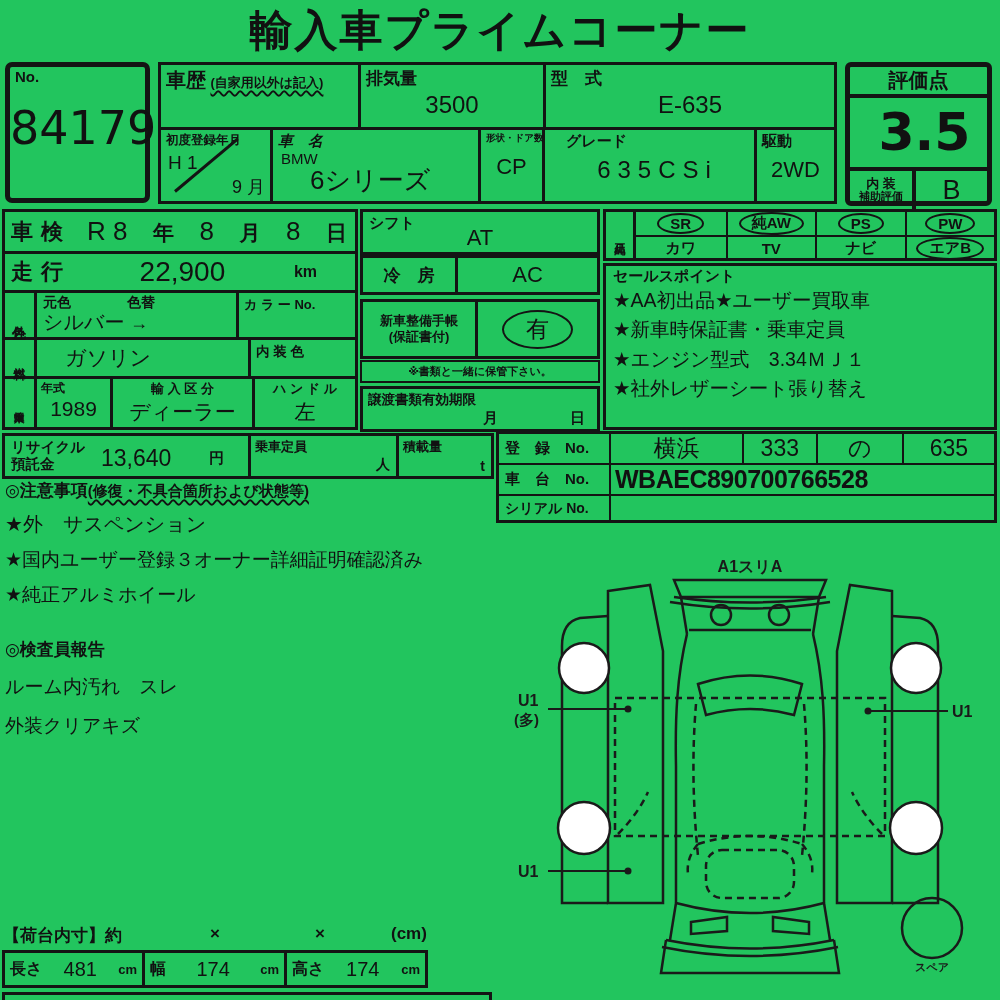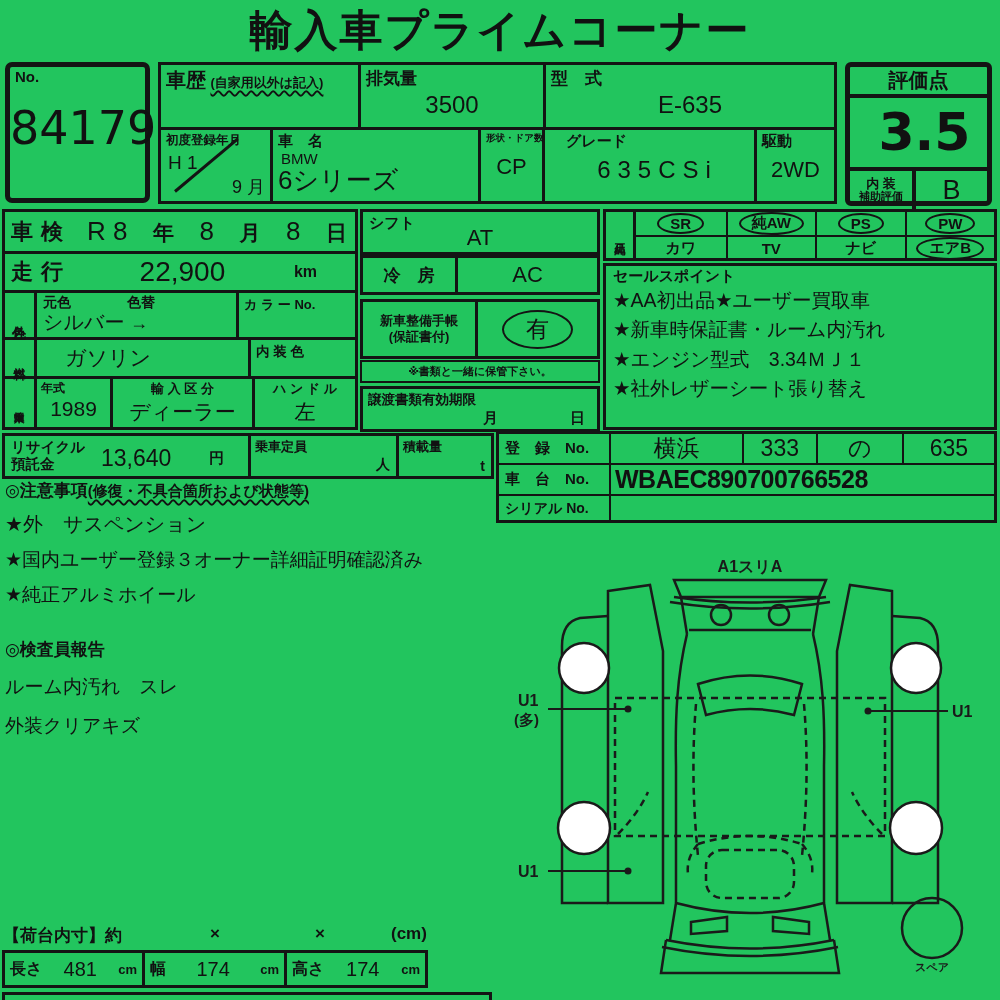--- a/index.html
+++ b/index.html
@@ -109,23 +109,23 @@
       </div>
     </div>
     <div class="rowB">
       <div class="cell br" style="width:112px;">
         <div class="h" style="font-size:12.5px;white-space:nowrap;">初度登録年月</div>
         <div style="font-size:19px;margin:3px 0 0 2px;">H 1</div>
         <div style="position:absolute;right:5px;bottom:2px;font-size:18px;">9 月</div>
         <div class="slash"></div>
       </div>
       <div class="cell br" style="width:208px;">
-        <div class="h" style="font-size:15px;">車　名</div>
+        <div class="h" style="font-size:15px;font-style:italic;">車　名</div>
         <div style="font-size:15px;line-height:1;margin-left:3px;">BMW</div>
-        <div style="font-size:26px;line-height:1.1;margin-left:0;">6シリーズ</div>
+        <div style="font-size:26px;line-height:1.1;margin-left:32px;">6シリーズ</div>
       </div>
       <div class="cell br" style="width:64px;">
         <div class="h" style="font-size:9.5px;white-space:nowrap;">形状・ドア数</div>
         <div class="cv" style="font-size:22px;margin-top:9px;">CP</div>
       </div>
       <div class="cell br" style="width:212px;padding-left:21px;">
         <div class="h" style="font-size:15px;">グレード</div>
         <div class="cv" style="font-size:24px;letter-spacing:7px;margin-top:5px;">635CSi</div>
       </div>
       <div class="cell" style="flex:1;">
@@ -256,21 +256,21 @@
         </div>
       <div class="optcell c4 r2">
           <span class="oval">エアB</span>
         </div>
     </div>
   </div>
 
   <div class="abs sales">
     <div class="sh">セールスポイント</div>
     <div class="sl">★AA初出品★ユーザー買取車</div>
-    <div class="sl">★新車時保証書・ルーム内汚れ</div>
+    <div class="sl">★新車時保証書・乗車定員</div>
     <div class="sl">★エンジン型式　3.34ＭＪ１</div>
     <div class="sl">★社外レザーシート張り替え</div>
   </div>
 
   <div class="abs recyc">
     <div class="br" style="width:243px;position:relative;">
       <div style="position:absolute;left:6px;top:3px;font-size:14.5px;font-weight:bold;line-height:1.15;">
         <div>リサイクル</div>
         <div>預託金</div>
       </div>

